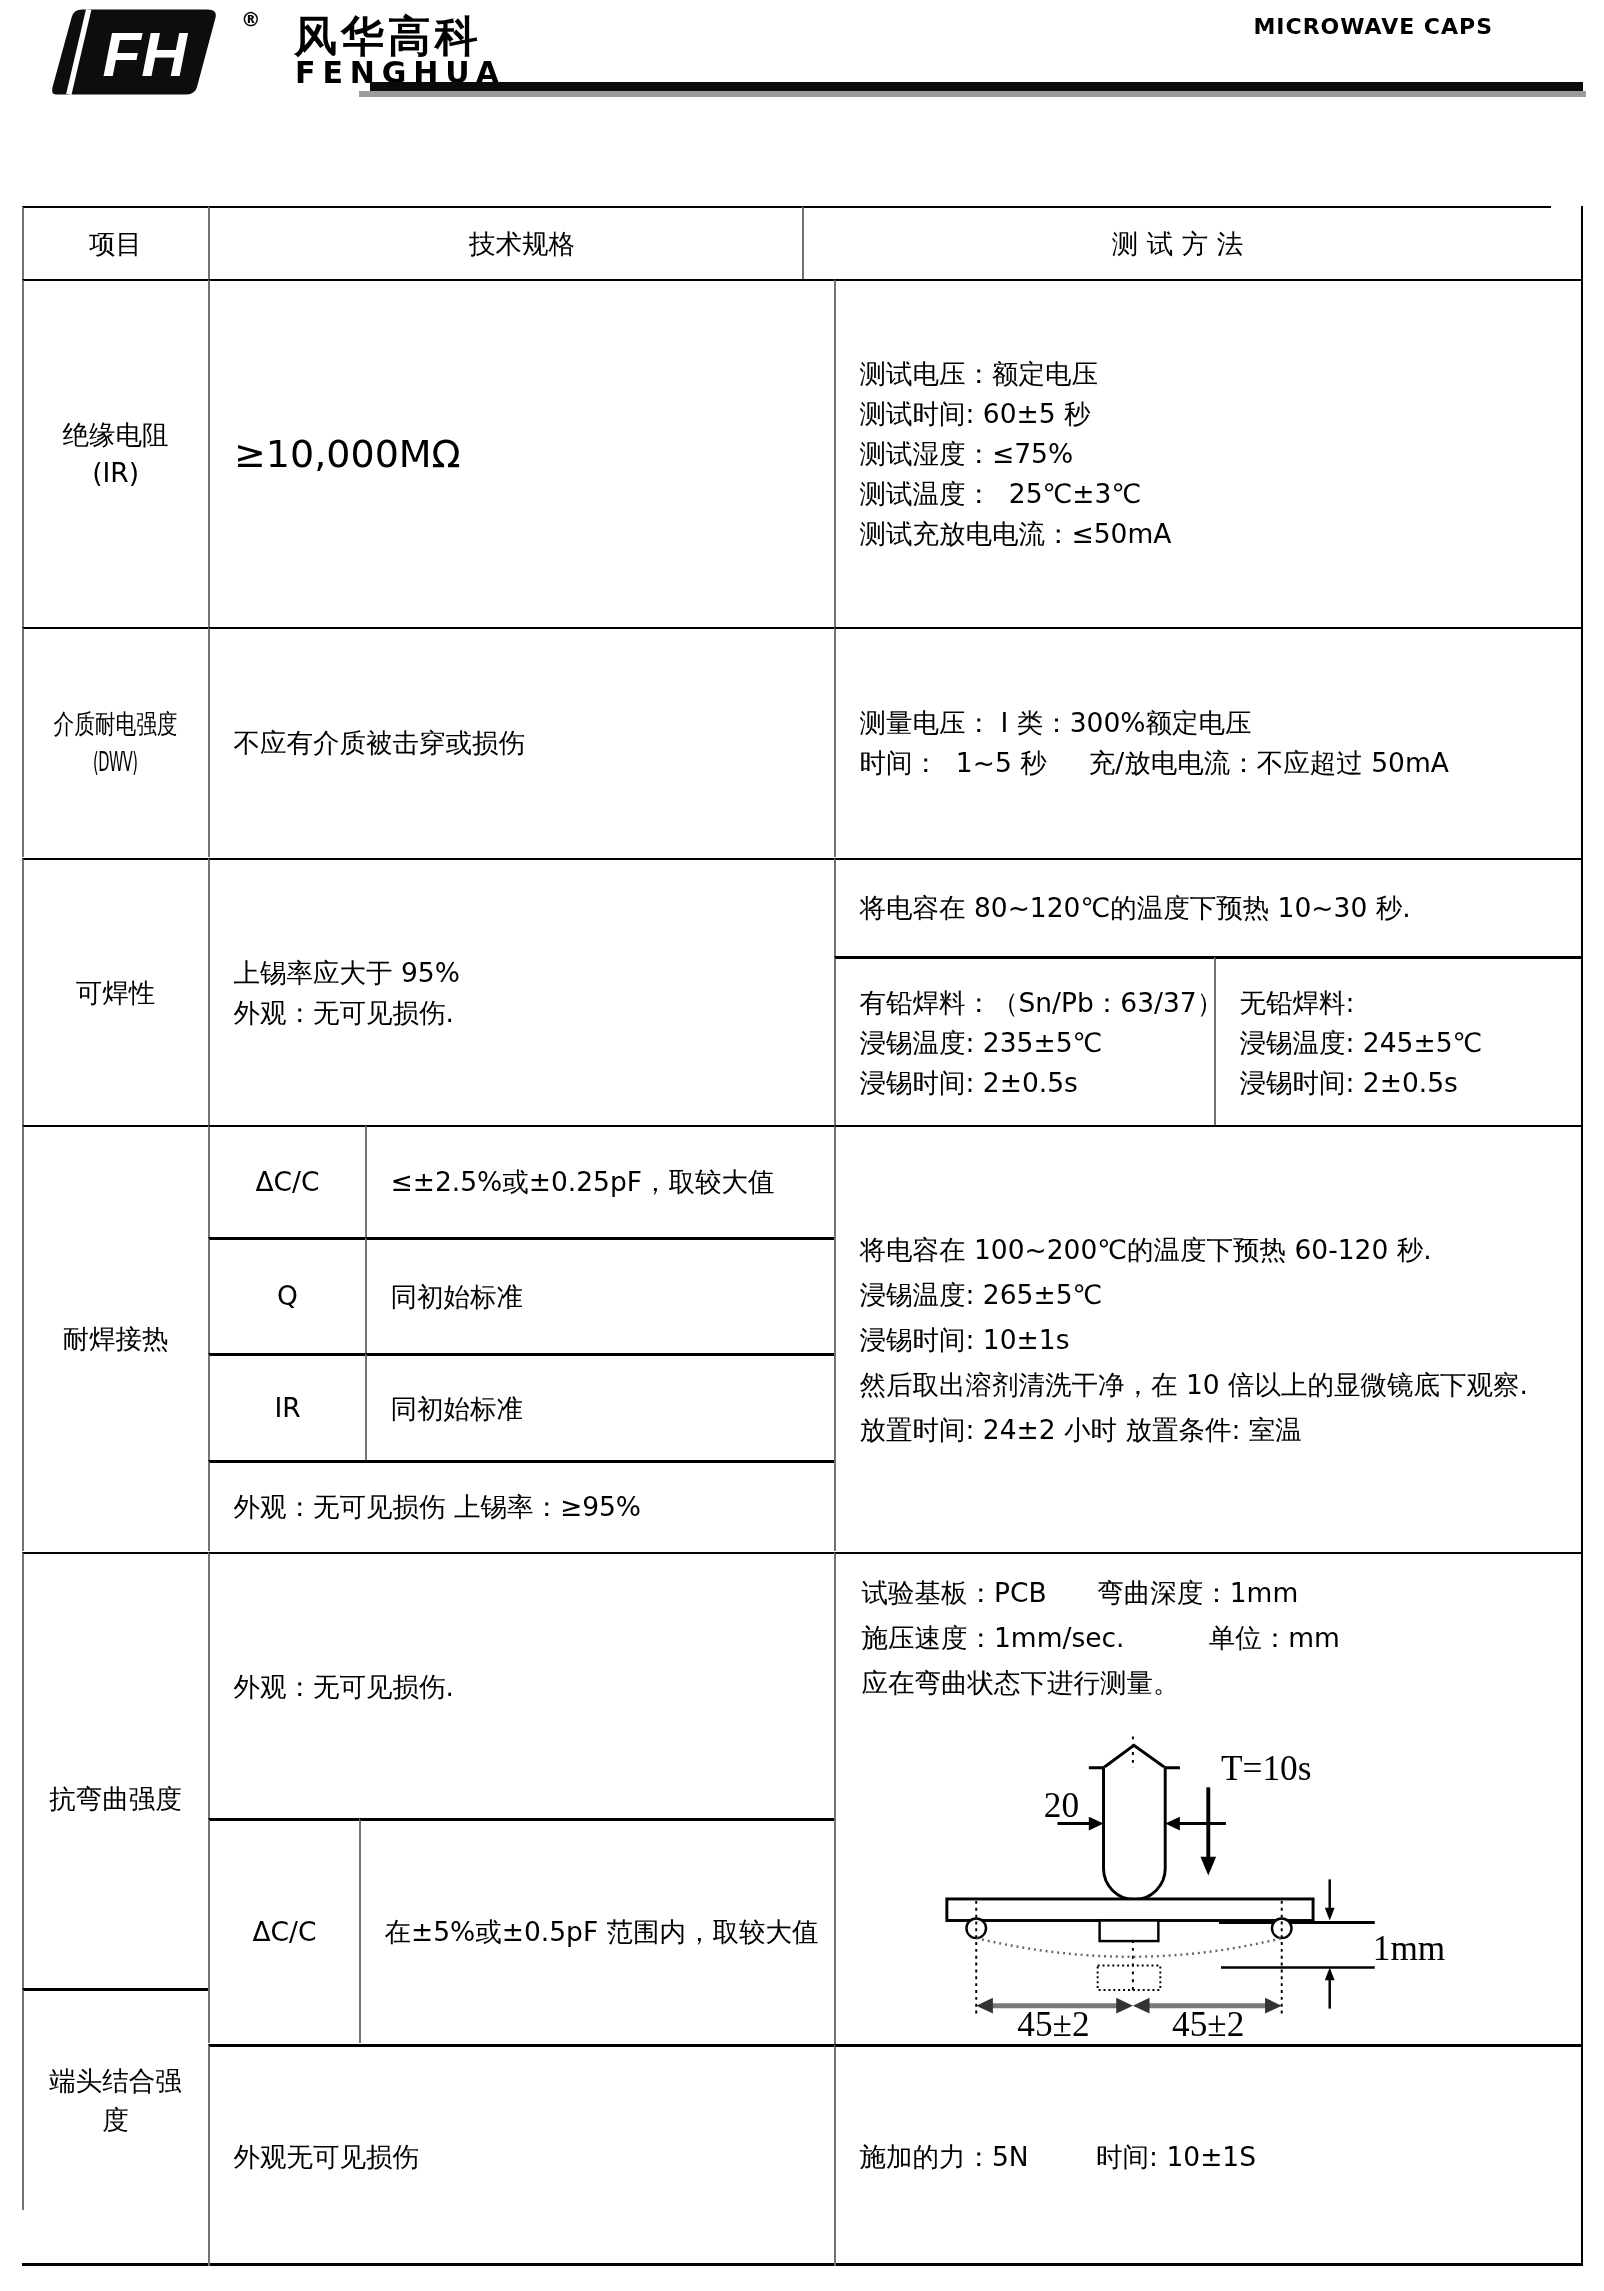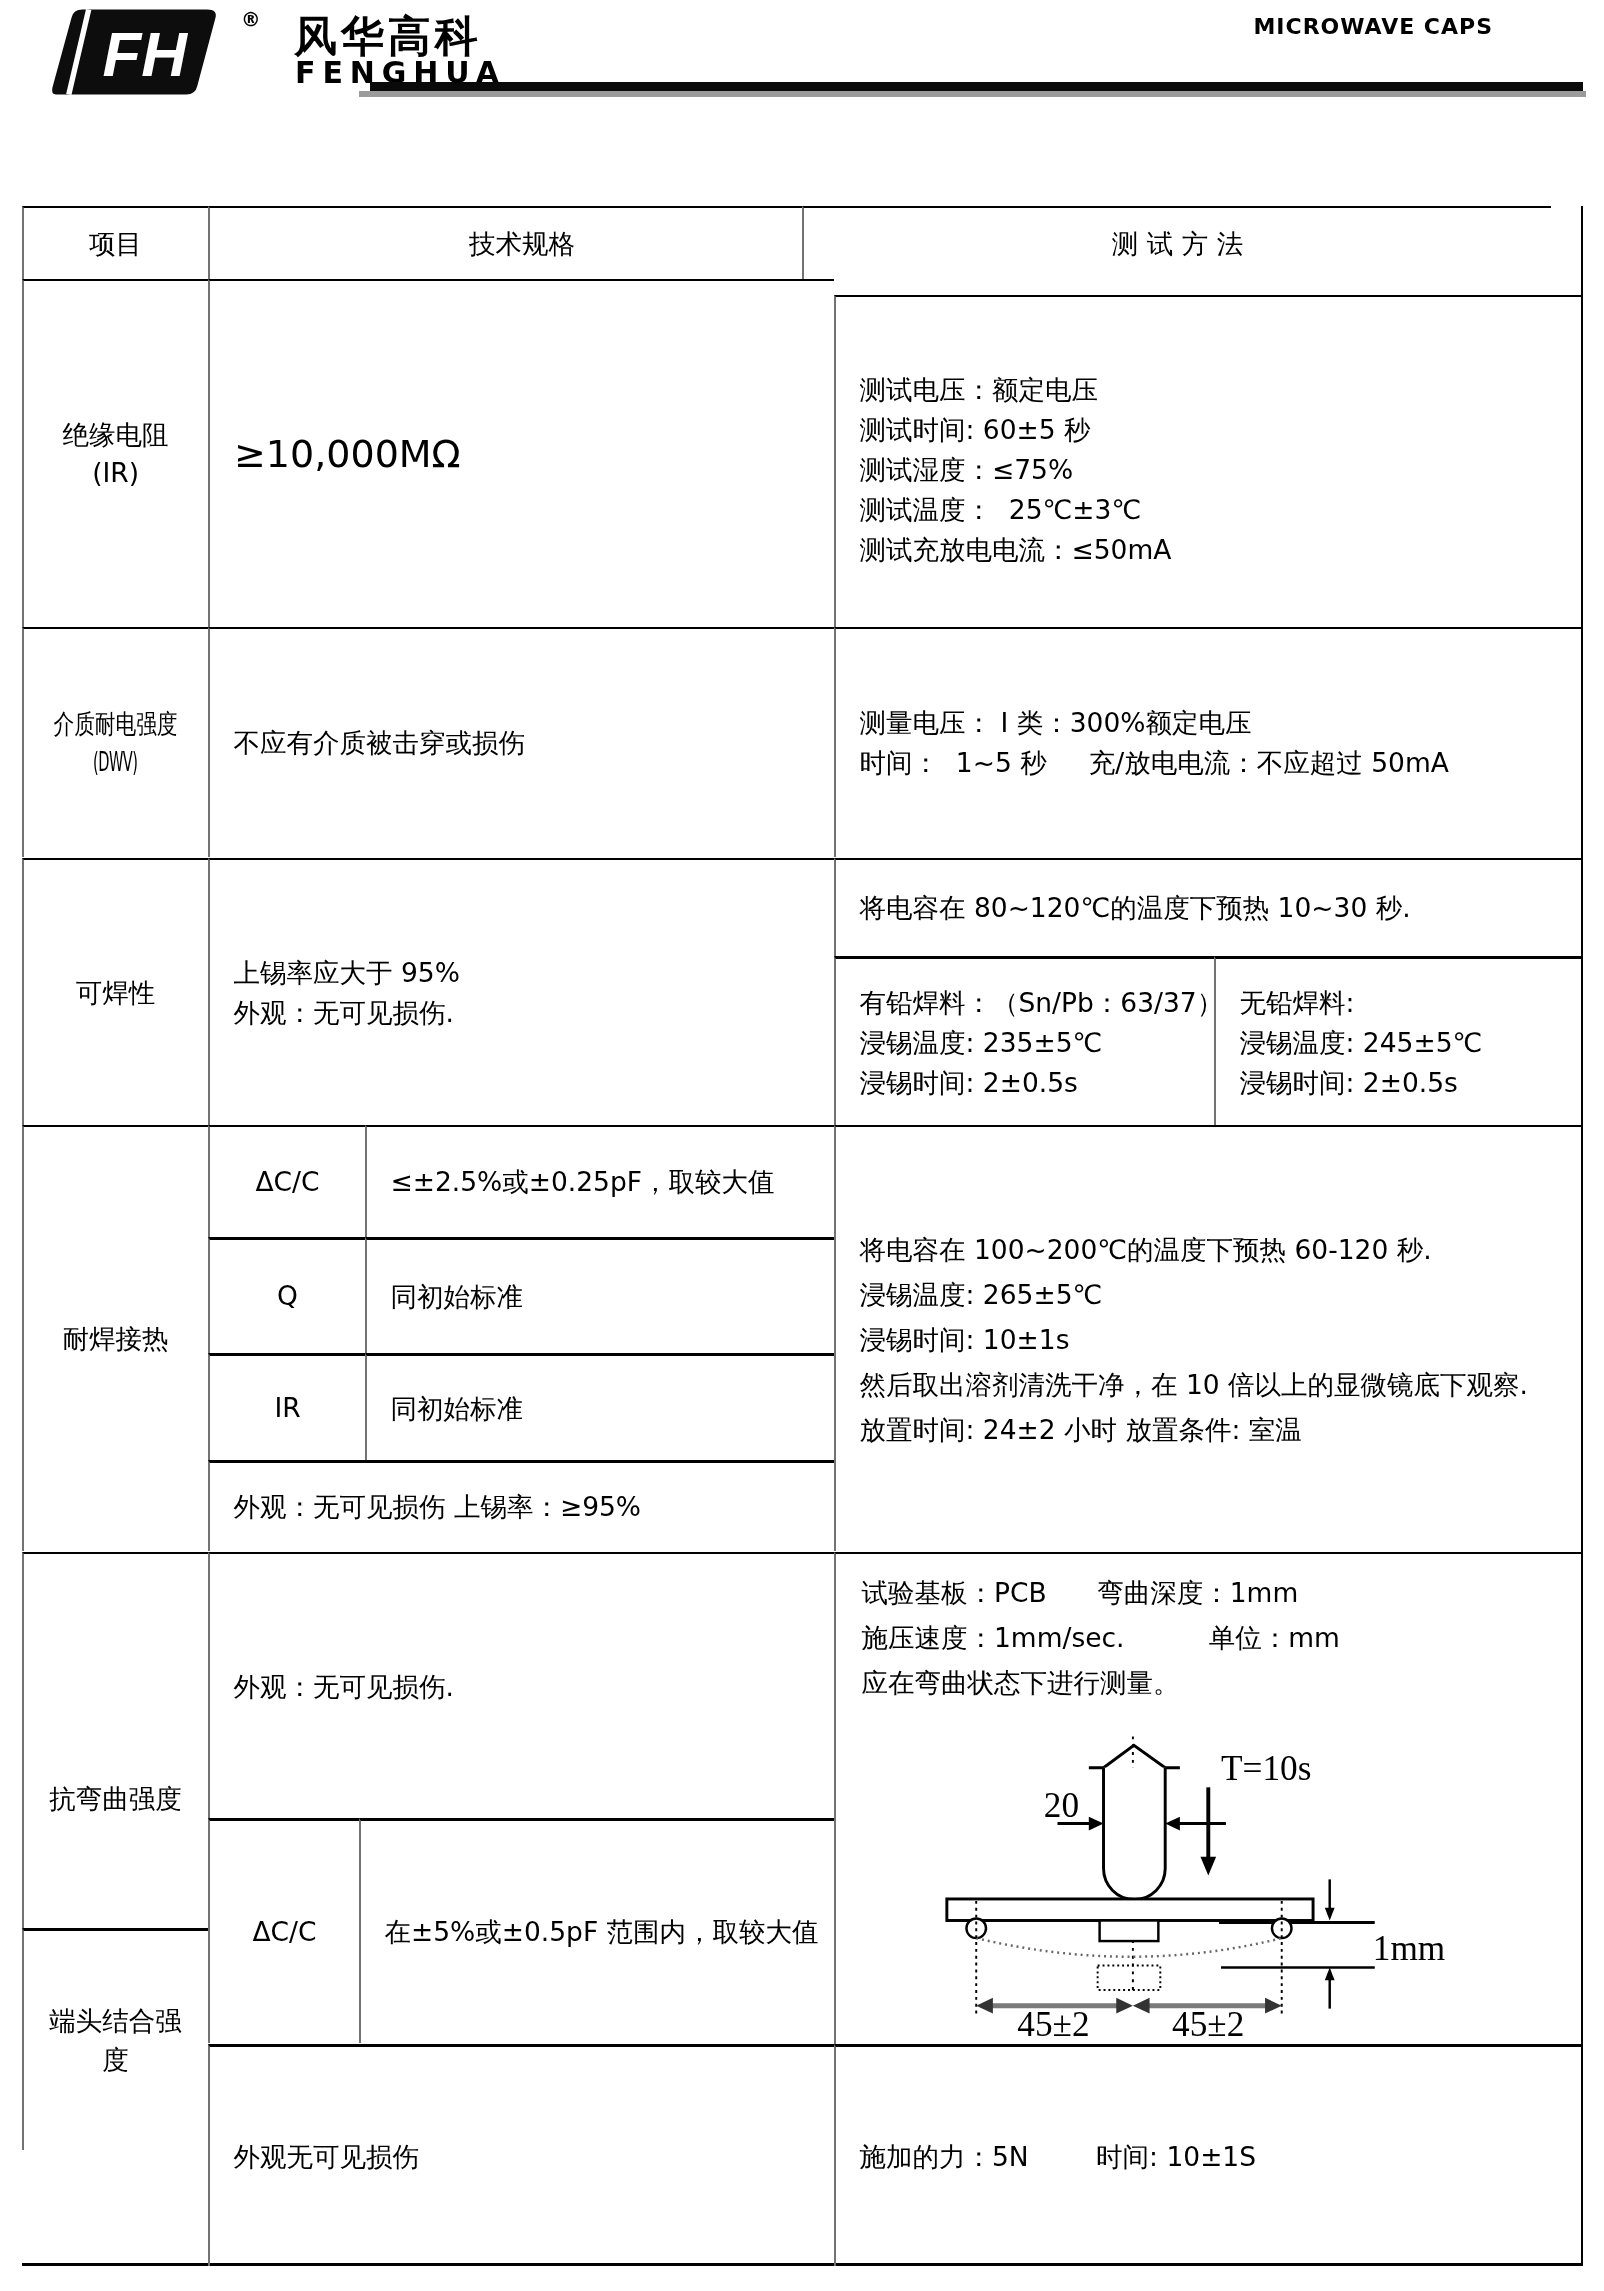--- a/index.html
+++ b/index.html
@@ -60,21 +60,21 @@
     <span>测 试 方 法</span>
   </div>
 
 <div class="cell cc" style="left:21.6px;top:279px;width:186px;height:348px;">
   <div>绝缘电阻</div>
   <div>(IR)</div>
 </div>
 <div class="cell lv big" style="left:208px;top:279px;width:626px;height:348px;">
   <div class="ln">≥10,000MΩ</div>
 </div>
-<div class="cell lv" style="left:834px;top:295px;width:749px;height:348px;">
+<div class="cell lv" style="left:834px;top:279px;width:749px;height:348px;">
   <div class="ln">测试电压：额定电压</div>
   <div class="ln">测试时间: 60±5 秒</div>
   <div class="ln">测试湿度：≤75%</div>
   <div class="ln">测试温度：  25℃±3℃</div>
   <div class="ln">测试充放电电流：≤50mA</div>
 </div>
 
 <div class="cell cc" style="left:21.6px;top:627px;width:186px;height:230px;">
   <div><span class="sqz">介质耐电强度</span></div>
   <div><span class="sqz2">(DWV)</span></div>
@@ -203,21 +203,21 @@
     <polygon points="43,303 60,295 60,311" fill="#333"></polygon>
     <polygon points="203,303 186,295 186,311" fill="#333"></polygon>
     <line x1="212" y1="303" x2="346" y2="303" stroke="#7a7a7a" stroke-width="5"></line>
     <polygon points="203,303 220,295 220,311" fill="#333"></polygon>
     <polygon points="355,303 338,295 338,311" fill="#333"></polygon>
     <text x="85" y="334" class="serif" font-family="Liberation Serif,serif" font-size="36">45±2</text>
     <text x="243" y="334" class="serif" font-family="Liberation Serif,serif" font-size="36">45±2</text>
   </svg>
 </div>
 
-<div class="cell cc bt3" style="left:21.6px;top:1928px;width:186px;height:222px;">
+<div class="cell cc bt3" style="left:21.6px;top:1988px;width:186px;height:222px;">
   <div>端头结合强</div>
   <div>度</div>
 </div>
 <div class="cell lv bt3" style="left:208px;top:2044px;width:626px;height:222px;">
   <div class="ln">外观无可见损伤</div>
 </div>
 <div class="cell lv bt3" style="left:834px;top:2044px;width:749px;height:222px;">
   <div class="ln">施加的力：5N        时间: 10±1S</div>
 </div>
 

